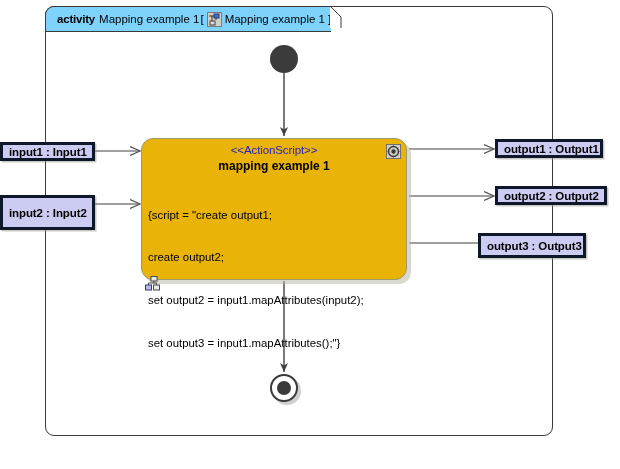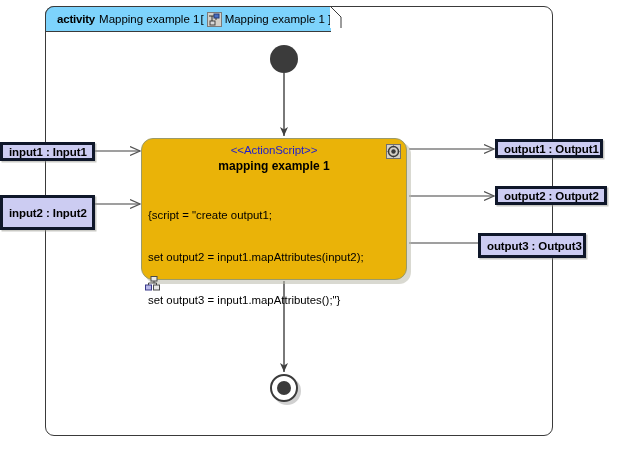--- a/index.html
+++ b/index.html
@@ -267,20 +267,21 @@
   </svg>
 
   <div class="initial-node"></div>
 
   <div class="action-shadow"></div>
   <div class="action-node">
     <div class="action-stereotype">&lt;&lt;ActionScript&gt;&gt;</div>
     <div class="action-title">mapping example 1</div>
     <div class="action-script">
       <div>{script = "create output1;</div>
+      <div>create output2;</div>
       <div>set output2 = input1.mapAttributes(input2);</div>
       <div>set output3 = input1.mapAttributes();"}</div>
     </div>
 
     <span class="node-icon-tr">
       <svg width="15" height="15" viewBox="0 0 15 15">
         <rect x="0.5" y="0.5" width="14" height="14" fill="#d4d0c8" stroke="#6f6f6f" stroke-width="1"></rect>
         <circle cx="7.5" cy="7.5" r="5" fill="none" stroke="#3a3a3a" stroke-width="1.4"></circle>
         <circle cx="7.5" cy="7.5" r="2.2" fill="#3a3a3a"></circle>
         <line x1="7.5" y1="1.6" x2="7.5" y2="3.2" stroke="#3a3a3a" stroke-width="1.2"></line>

